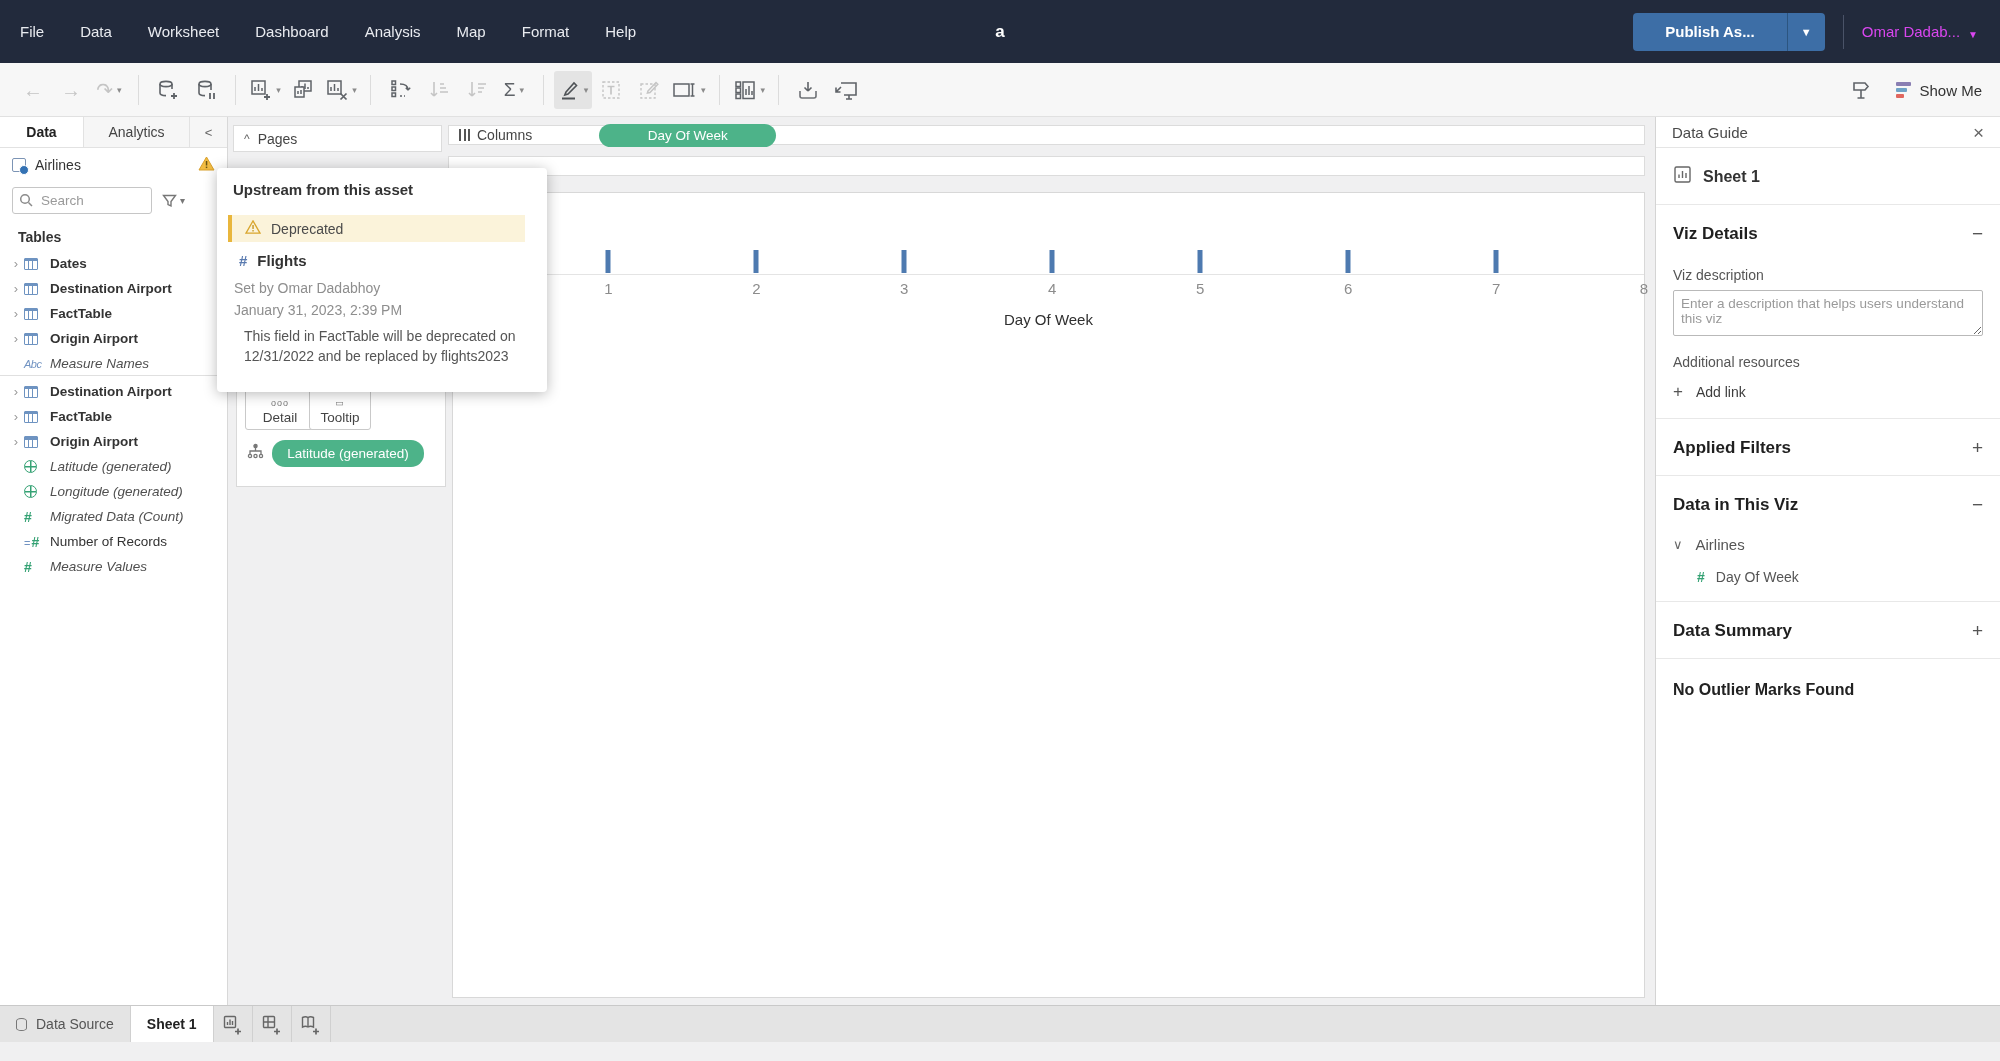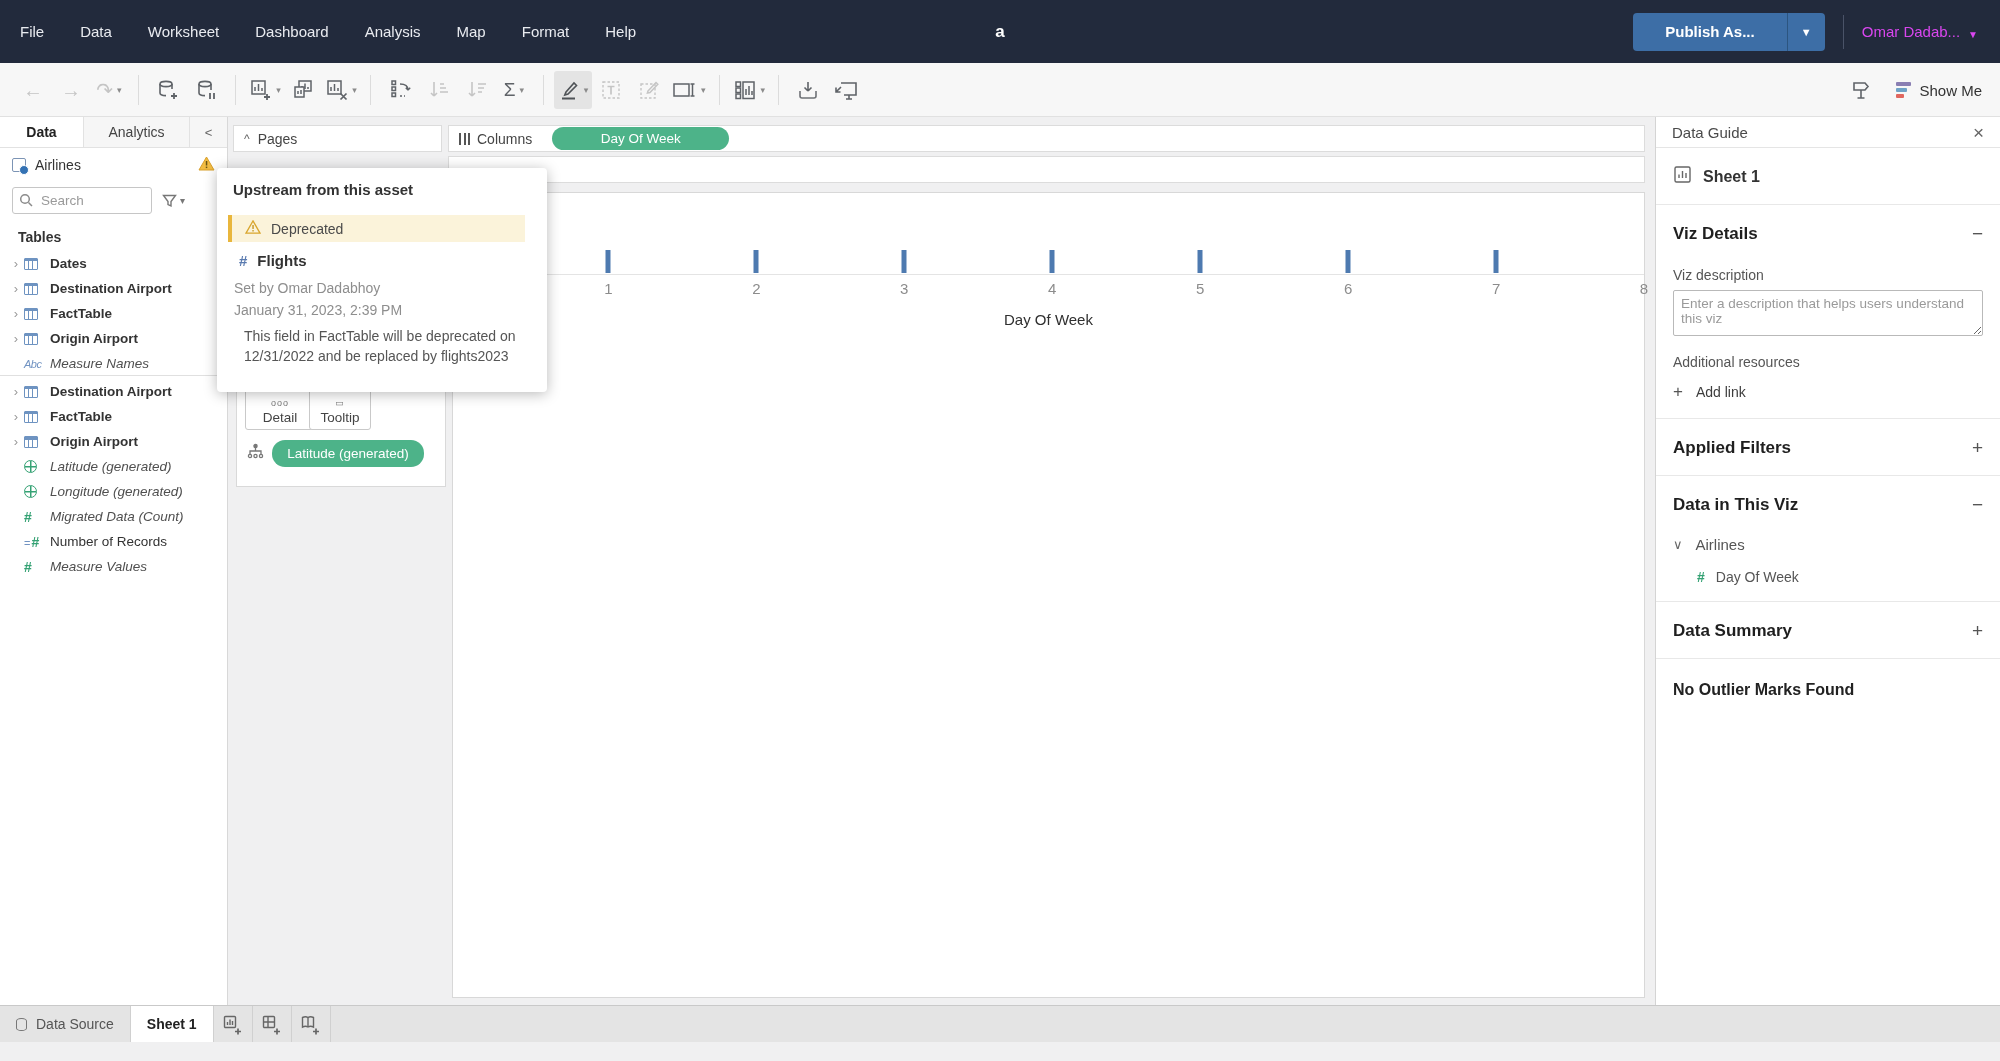--- a/index.html
+++ b/index.html
@@ -66,21 +66,21 @@
   .i-hashrec::before { content:"="; color:#7193c2; font-size:11px; margin-right:1px; }
   .i-hashrec::after { content:"#"; color:#35a274; font-weight:bold; font-size:14px; }
   .i-globe { width:13px; height:13px; border:1.5px solid #35a274; border-radius:50%;
     background:linear-gradient(#35a274,#35a274) center/100% 1.5px no-repeat,
                linear-gradient(#35a274,#35a274) center/1.5px 100% no-repeat; }
 
   
   .card { position:absolute; background:#fff; border:1px solid #dcdcdc; font-size:14px; color:#454545; display:flex; align-items:center; }
   .pages-card { left:233px; top:125px; width:209px; height:27px; padding-left:10px; gap:8px; }
   .shelf { position:absolute; background:#fff; border:1px solid #dcdcdc; display:flex; align-items:center; }
-  .columns-shelf, .rows-shelf { left:448px; width:1197px; height:27px; }
+  .columns-shelf, .rows-shelf { left:448px; width:1197px; height:20px;gap:47px; }
   .columns-shelf { top:125px; }
   .rows-shelf { top:156px; }
   .shelf-label { display:flex; align-items:center; gap:7px; padding:0 10px; font-size:14px; color:#454545; height:100%; }
   .cols-icon { width:11px; height:12px; background:repeating-linear-gradient(90deg,#555 0 2px,transparent 2px 4.5px); }
   .pill { background:#4db389; color:#fff; border-radius:12px; font-size:13.5px; display:flex; align-items:center; justify-content:center; white-space:nowrap; }
   .cols-pill { width:177px; height:23px; margin-left:10px; }
 
   
   .chart { position:absolute; left:452px; top:192px; width:1193px; height:806px; background:#fff; border:1px solid #d8d8d8; }
   .gtick { position:absolute; top:57px; width:5px; height:23px; background:#4e7ab0; transform:translateX(-50%); }

